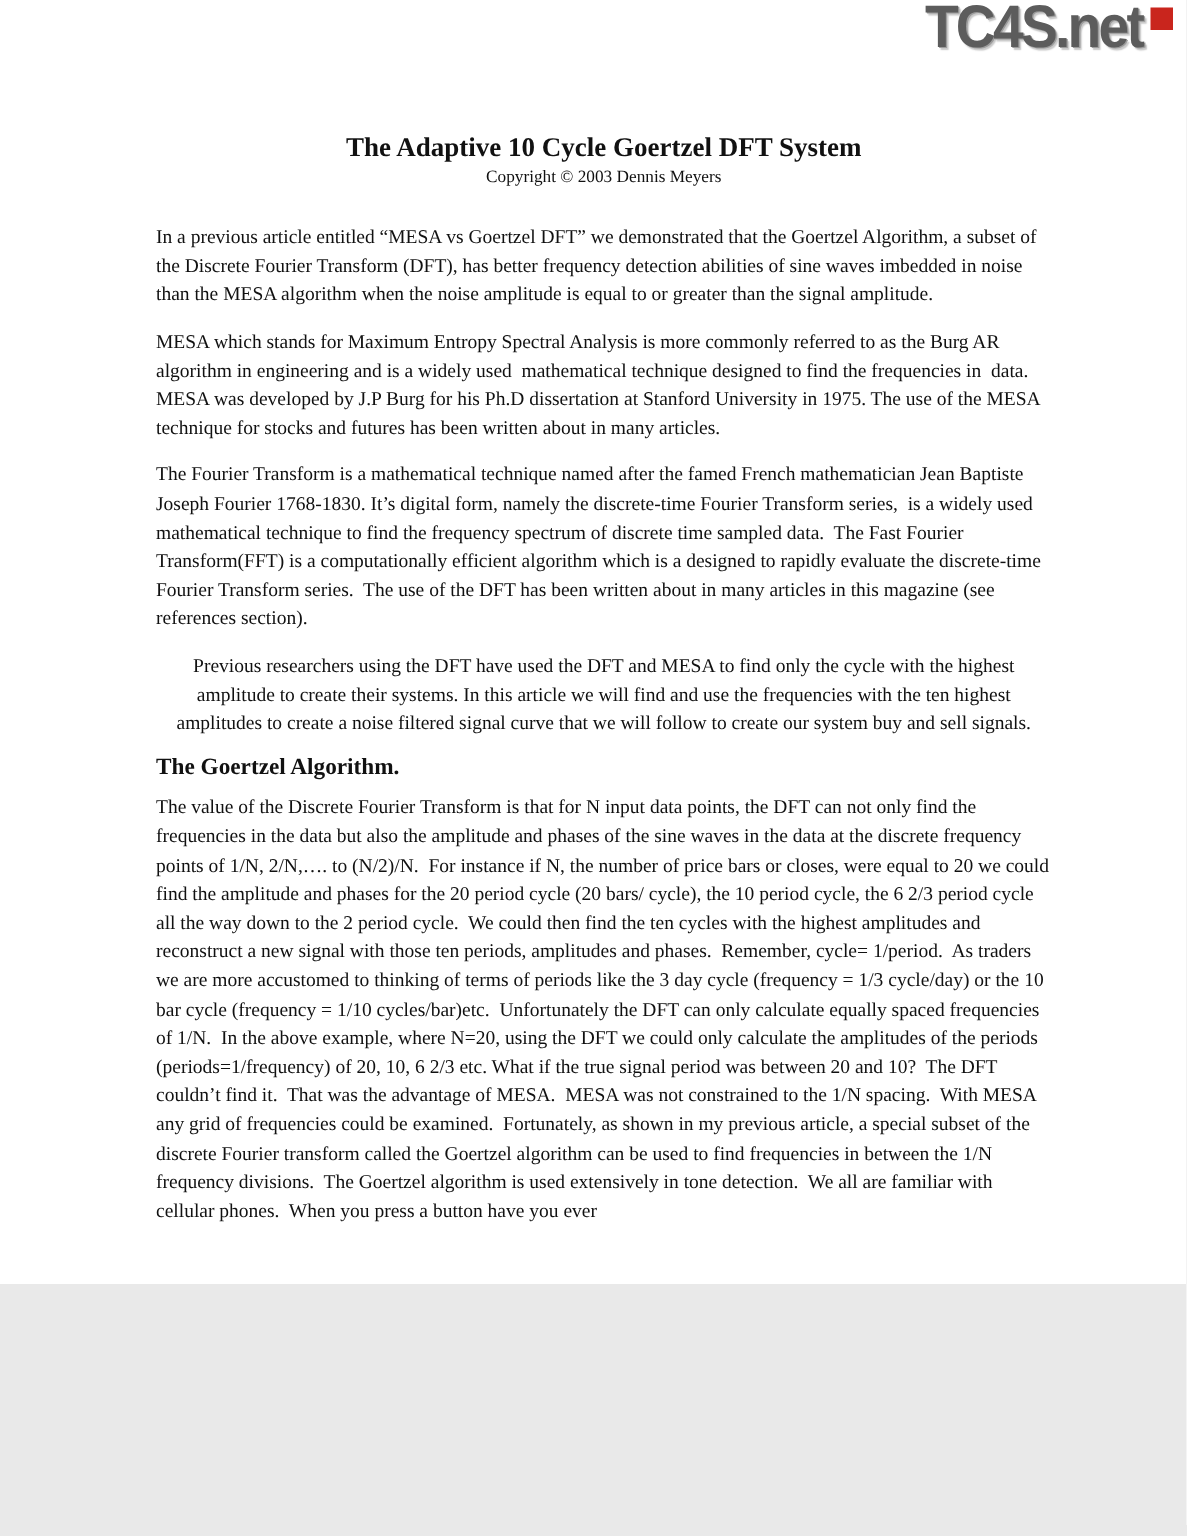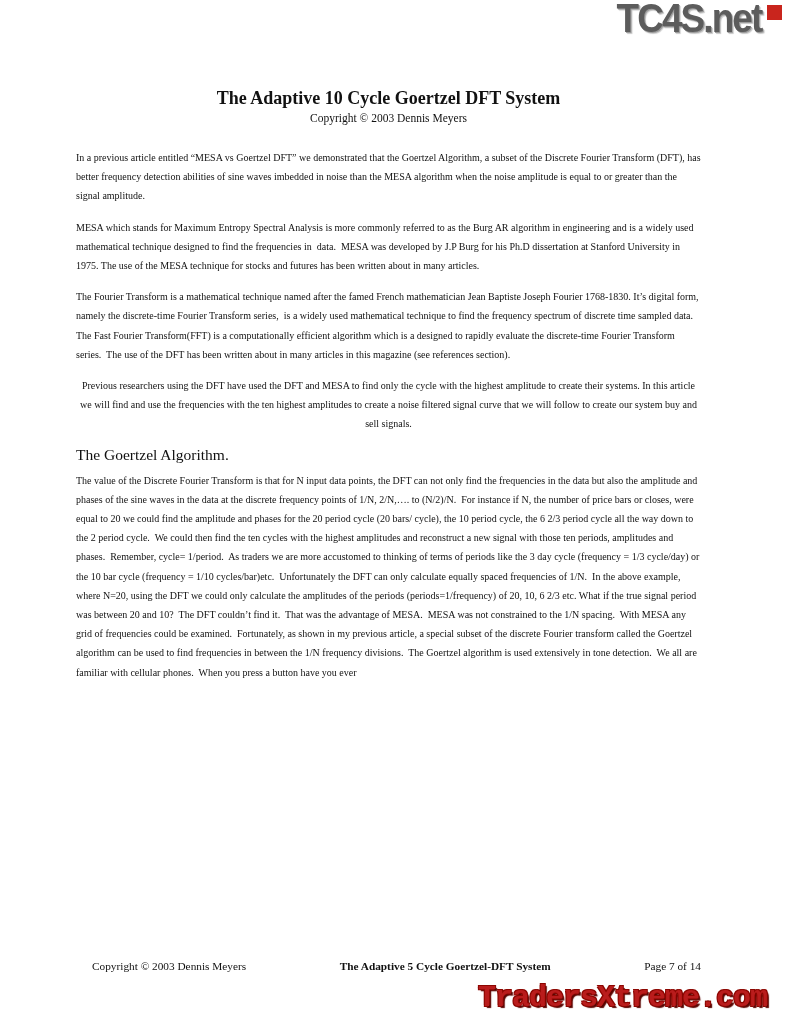--- a/index.html
+++ b/index.html
@@ -1,19 +1,19 @@
 <!DOCTYPE html>
 <html><head>
 <meta charset="utf-8">
 <style>
   html,body { margin:0; padding:0; background:#e9e9e9; }
   .page {
     position: relative;
     width: 791px;
-    height: 1024px;
+    height: 856px;
     margin: 0 auto;
     background: #ffffff;
     overflow: hidden;
     font-family: "Liberation Serif", serif;
     color: #111;
   }
   
   .tc4s-logo {
     position: absolute;
     top: -4px;
@@ -30,37 +30,37 @@
   .logo-red-square {
     position: absolute;
     top: 5px;
     right: 9px;
     width: 15px;
     height: 15px;
     background: #c9251d;
   }
   .content {
     position: absolute;
-    left: 76px;
+    left: 104px;
     right: 90px;
     top: 0;
   }
   .article-title {
     margin: 88px 0 0 0;
     text-align: center;
     font-size: 18px;
     font-weight: bold;
   }
   .article-copyright {
     text-align: center;
     font-size: 11.5px;
     margin: 3px 0 24px 0;
   }
   .content p {
-    font-size: 10px;
+    font-size: 13px;
     line-height: 19.2px;
     margin: 0 0 12px 0;
     white-space: pre-wrap;
   }
   .p4-wrap { position: relative; text-align: center; }
   .watermark {
     position: absolute;
     left: 110px;
     top: -12px;
     padding: 2px 10px;
@@ -74,21 +74,21 @@
     box-shadow: 0 0 10px 8px rgba(255,255,255,0.88);
     text-shadow:
       -1px -1px 0 #ffffff,
        1px -1px 0 #ffffff,
       -1px  1px 0 #ffffff,
        3px 3px 1px rgba(35,10,10,0.85);
     white-space: nowrap;
   }
   .section-heading {
     font-size: 15.5px;
-    font-weight: normal;
+    font-weight: bold;
     margin: 8px 0 7px 0;
   }
   .footer {
     position: absolute;
     top: 960px;
     left: 92px;
     right: 90px;
     display: flex;
     justify-content: space-between;
     align-items: baseline;

